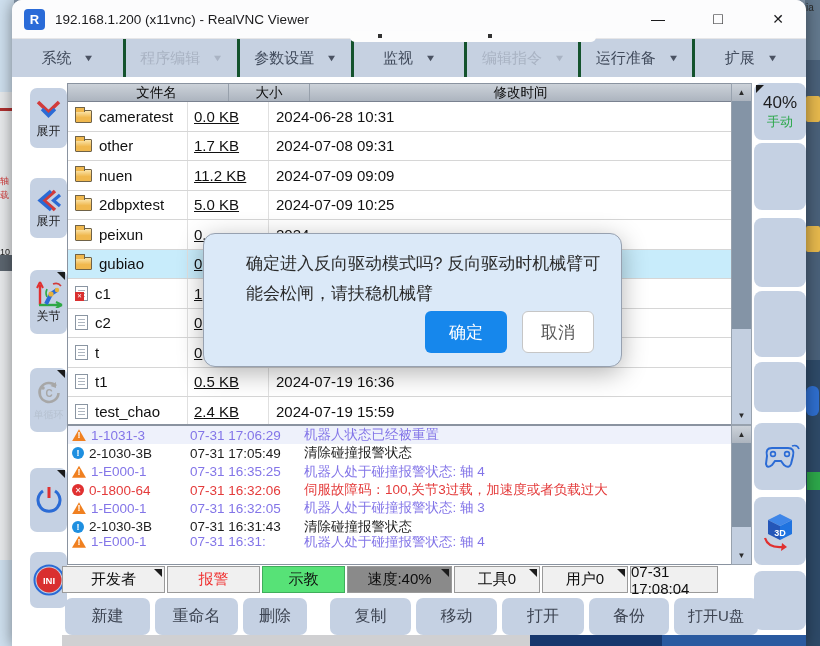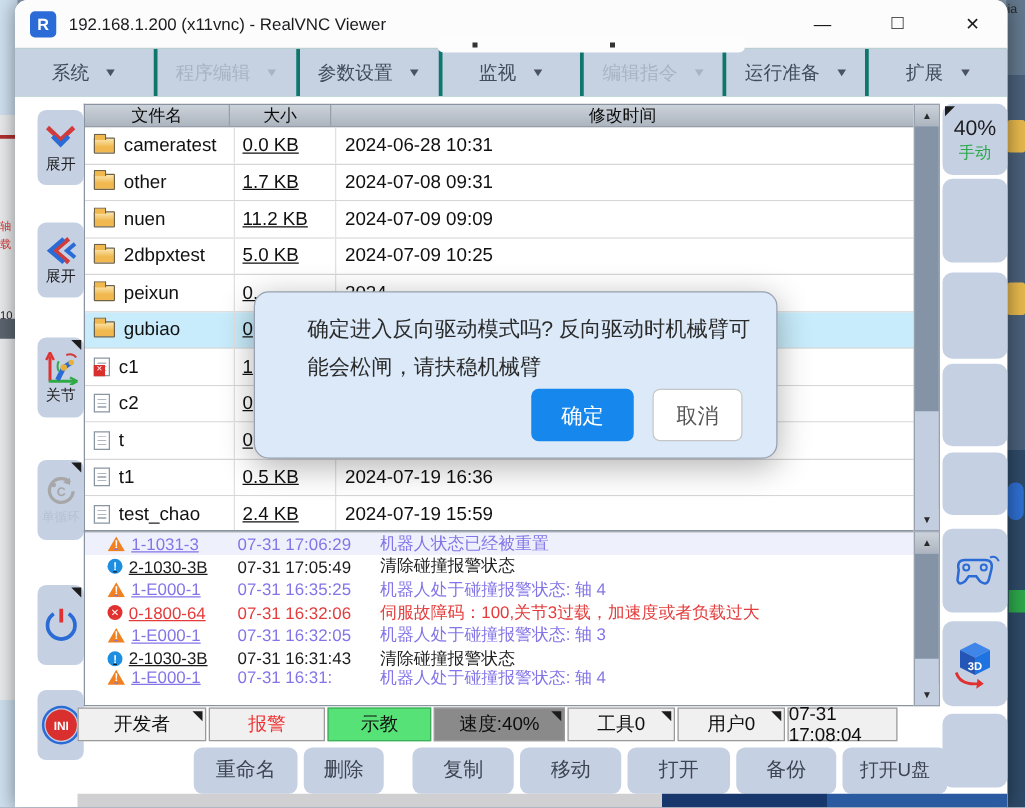--- a/index.html
+++ b/index.html
@@ -29,21 +29,21 @@
     font-weight:bold; font-size:13px; display:flex; align-items:center; justify-content:center; }
   .title-text { margin-left:10px; font-size:13.5px; color:#1b1b1d; }
   .win-controls { margin-left:auto; margin-right:6px; display:flex; gap:16px; }
   .win-btn { width:44px; height:38px; display:flex; align-items:center; justify-content:center; font-size:14px; color:#1b1b1d; }
   .win-btn.max { font-size:16px; }
   .vnc-tab { position:absolute; left:338px; top:31px; width:246px; height:11px; background:#fdfdfd; border-radius:0 0 5px 5px; z-index:3; }
   .vnc-tab i { position:absolute; top:3px; width:4px; height:4px; background:#333; }
   .vnc-tab i.t1{ left:28px; } .vnc-tab i.t2{ left:138px; }
 
   
-  .menubar { position:absolute; left:0; top:39px; width:794px; height:38px; background:#0f766e; display:flex; gap:3px; z-index:2; }
+  .menubar { position:absolute; left:0; top:39px; width:794px; height:38px; background:#14532d; display:flex; gap:3px; z-index:2; }
   .menu-item { flex:1; background:#c6d1e1; display:flex; align-items:center; justify-content:center; gap:13px;
     font-size:15px; color:#414b5c; cursor:default; }
   .menu-item .arr { font-size:9px; color:#4a5262; transform:scaleX(1.3); }
   .menu-item.disabled { color:#a9b3c3; } .menu-item.disabled .arr { color:#a9b3c3; }
 
   
   .sbtn { position:absolute; left:18px; width:37px; background:#c5d1e3; border-radius:7px;
     display:flex; flex-direction:column; align-items:center; justify-content:center; gap:2px;
     font-size:12px; color:#1d1d1f; }
   .sbtn .lbl { line-height:13px; letter-spacing:0; }
@@ -52,39 +52,39 @@
     border-left:8px solid transparent; border-top:8px solid #1c1c1c; }
   .corner-tl::before { content:""; position:absolute; top:2px; left:2px;
     border-right:8px solid transparent; border-top:8px solid #1c1c1c; }
 
   
   .ftable { position:absolute; left:55px; top:83px; width:664px; height:342px; background:#fff;
     border:1px solid #8a93a0; border-right:none; overflow:hidden; font-size:15px; color:#111; }
   .thead { display:flex; height:18px; background:linear-gradient(#ccd2d9,#acb4bf); border-bottom:1px solid #7a8290;
     font-size:13.5px; color:#0b0b0b; }
   .thead > div { display:flex; align-items:center; justify-content:center; border-right:1px solid #97a0ab; }
-  .col-name { width:116px; } .col-size { width:81px; } .col-time { flex:1; border-right:none !important; }
+  .col-name { width:144px;margin-left:17px; } .col-size { width:81px; } .col-time { flex:1; border-right:none !important; }
   .trow { display:flex; height:29.5px; align-items:center; border-bottom:1px solid #d6d6d6; background:#fff; }
   .trow.selected { background:#c8ecfb; }
   .td { display:flex; align-items:center; height:100%; border-right:1px solid #e0e0e0; }
   .td.name { width:120px; padding-left:7px; gap:7px; }
   .td.size { width:81px; padding-left:6px;text-decoration:underline; }
   .td.time { flex:1; padding-left:7px; border-right:none; }
 
   .ltable { position:absolute; left:55px; top:425px; width:664px; height:140px; background:#fff;
     border:1px solid #8a93a0; border-right:none; overflow:hidden; font-size:13.5px; }
   .lhead { display:flex; height:18px; background:linear-gradient(#ccd2d9,#acb4bf); border-bottom:1px solid #7a8290;
     font-size:13px; color:#0b0b0b; }
   .lhead > div { display:flex; align-items:center; justify-content:center; border-right:1px solid #97a0ab; }
   .lcol-id { width:118px; } .lcol-time { width:112px; } .lcol-info { flex:1; border-right:none !important; }
   .lrow { display:flex; height:18.3px; align-items:center; }
   .lrow.first { background:#eef1fb; }
   .lrow.clip { height:12px; overflow:hidden; }
   .lc { display:flex; align-items:center; height:100%; }
-  .lc.id { width:118px; padding-left:18px; gap:5px;text-decoration:underline; }
+  .lc.id { width:118px; padding-left:4px; gap:5px; }
   .lc.time { width:112px; padding-left:4px; }
   .lc.info { flex:1; padding-left:6px; }
   .lv-warn { color:#8375e8; } .lv-info { color:#1c1c1c; } .lv-error { color:#e43b3b; }
 
   
   .vscroll { position:absolute; width:21px; background:#c3cfe0; border:1px solid #98a2ae; display:flex; flex-direction:column; }
   .vs-btn { height:17px; display:flex; align-items:center; justify-content:center; font-size:8px; color:#2a2a2a;
     background:linear-gradient(#ccd2d9,#acb4bf); }
   .vs-btn.bottom { margin-top:auto; background:#c3cfe0; }
   .vs-thumb { background:#8494a6; width:100%; }
@@ -461,20 +461,21 @@
     <div class="rpanel" style="top:571px; height:59px;"></div>
 
     <div class="seg corner-tr" style="left:50px; width:103px;">开发者</div>
     <div class="seg alarm" style="left:155px; width:93px;">报警</div>
     <div class="seg teach" style="left:250px; width:83px;">示教</div>
     <div class="seg speed corner-tr" style="left:335px; width:105px;">速度:40%</div>
     <div class="seg corner-tr" style="left:442px; width:86px;">工具0</div>
     <div class="seg corner-tr" style="left:530px; width:86px;">用户0</div>
     <div class="seg" style="left:618px; width:88px;">07-31 17:08:04</div>
 
+    <div class="bbtn" style="left:53px; width:85px;">新建</div>
     <div class="bbtn" style="left:143px; width:83px;">重命名</div>
     <div class="bbtn" style="left:231px; width:64px;">删除</div>
     <div class="bbtn" style="left:318px; width:81px;">复制</div>
     <div class="bbtn" style="left:404px; width:81px;">移动</div>
     <div class="bbtn" style="left:490px; width:82px;">打开</div>
     <div class="bbtn" style="left:577px; width:80px;">备份</div>
     <div class="bbtn" style="left:662px; width:84px; font-size:15px;">打开U盘</div>
 
     <div class="bottom-strip"></div>
 

